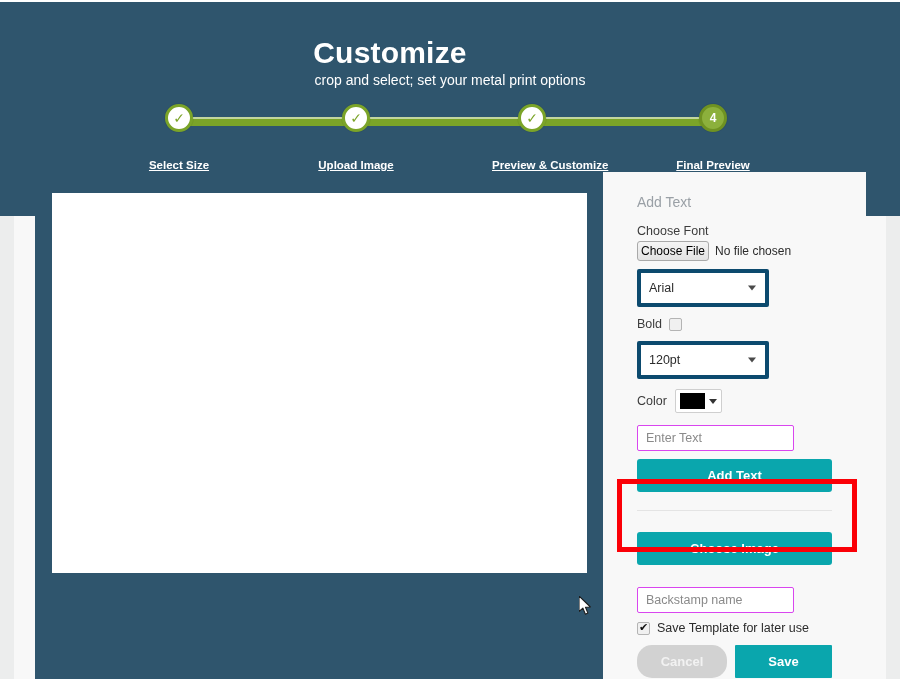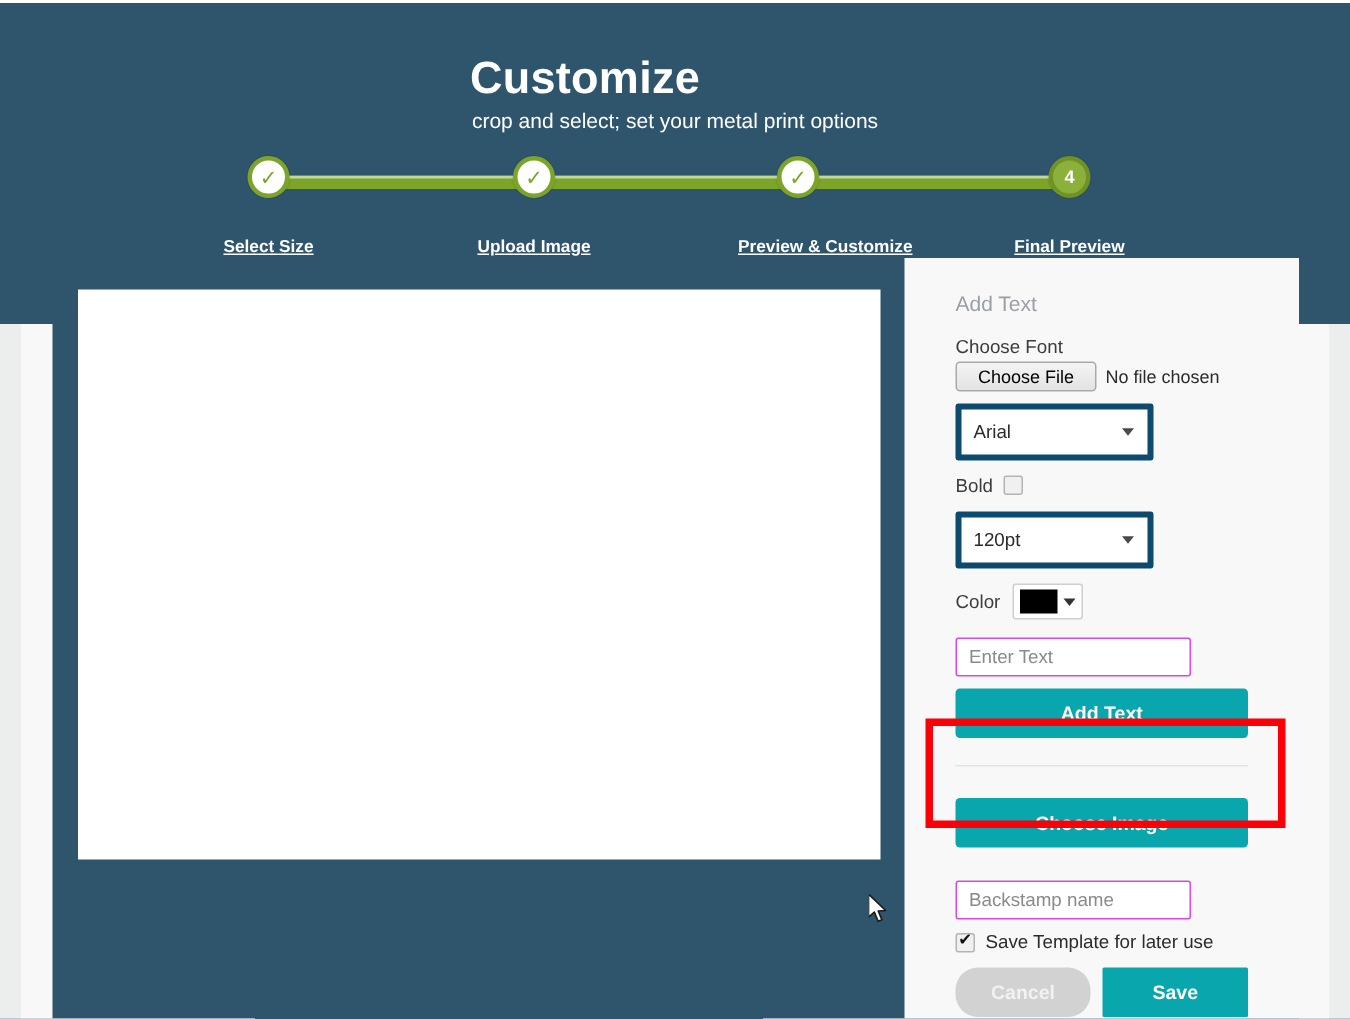--- a/index.html
+++ b/index.html
@@ -202,21 +202,21 @@
     align-items: center;
     gap: 6px;
     margin-bottom: 8px;
   }
   .file-btn {
     background: linear-gradient(#f4f4f4, #e3e3e3);
     border: 1px solid #a9a9a9;
     border-radius: 3px;
     font-size: 12px;
     color: #000;
-    padding: 2px 14px;
+    padding: 2px 3px;
     font-family: "Liberation Sans", sans-serif;
     cursor: default;
     white-space: nowrap;
   }
   .file-status {
     font-size: 12px;
     color: #2b2b2b;
     white-space: nowrap;
   }
 
@@ -245,21 +245,21 @@
     transform: translateY(-50%);
     width: 0;
     height: 0;
     border-left: 4px solid transparent;
     border-right: 4px solid transparent;
     border-top: 5px solid #4a4a4a;
   }
 
   .bold-row {
     display: flex;
-    align-items: flex-start;
+    align-items: flex-end;
     gap: 7px;
     margin-bottom: 10px;
   }
   .bold-row .field-label { margin-bottom: 0; }
   .chk {
     width: 13px;
     height: 13px;
     border: 1px solid #b4b4b4;
     background: #f0f0f0;
     border-radius: 2px;

